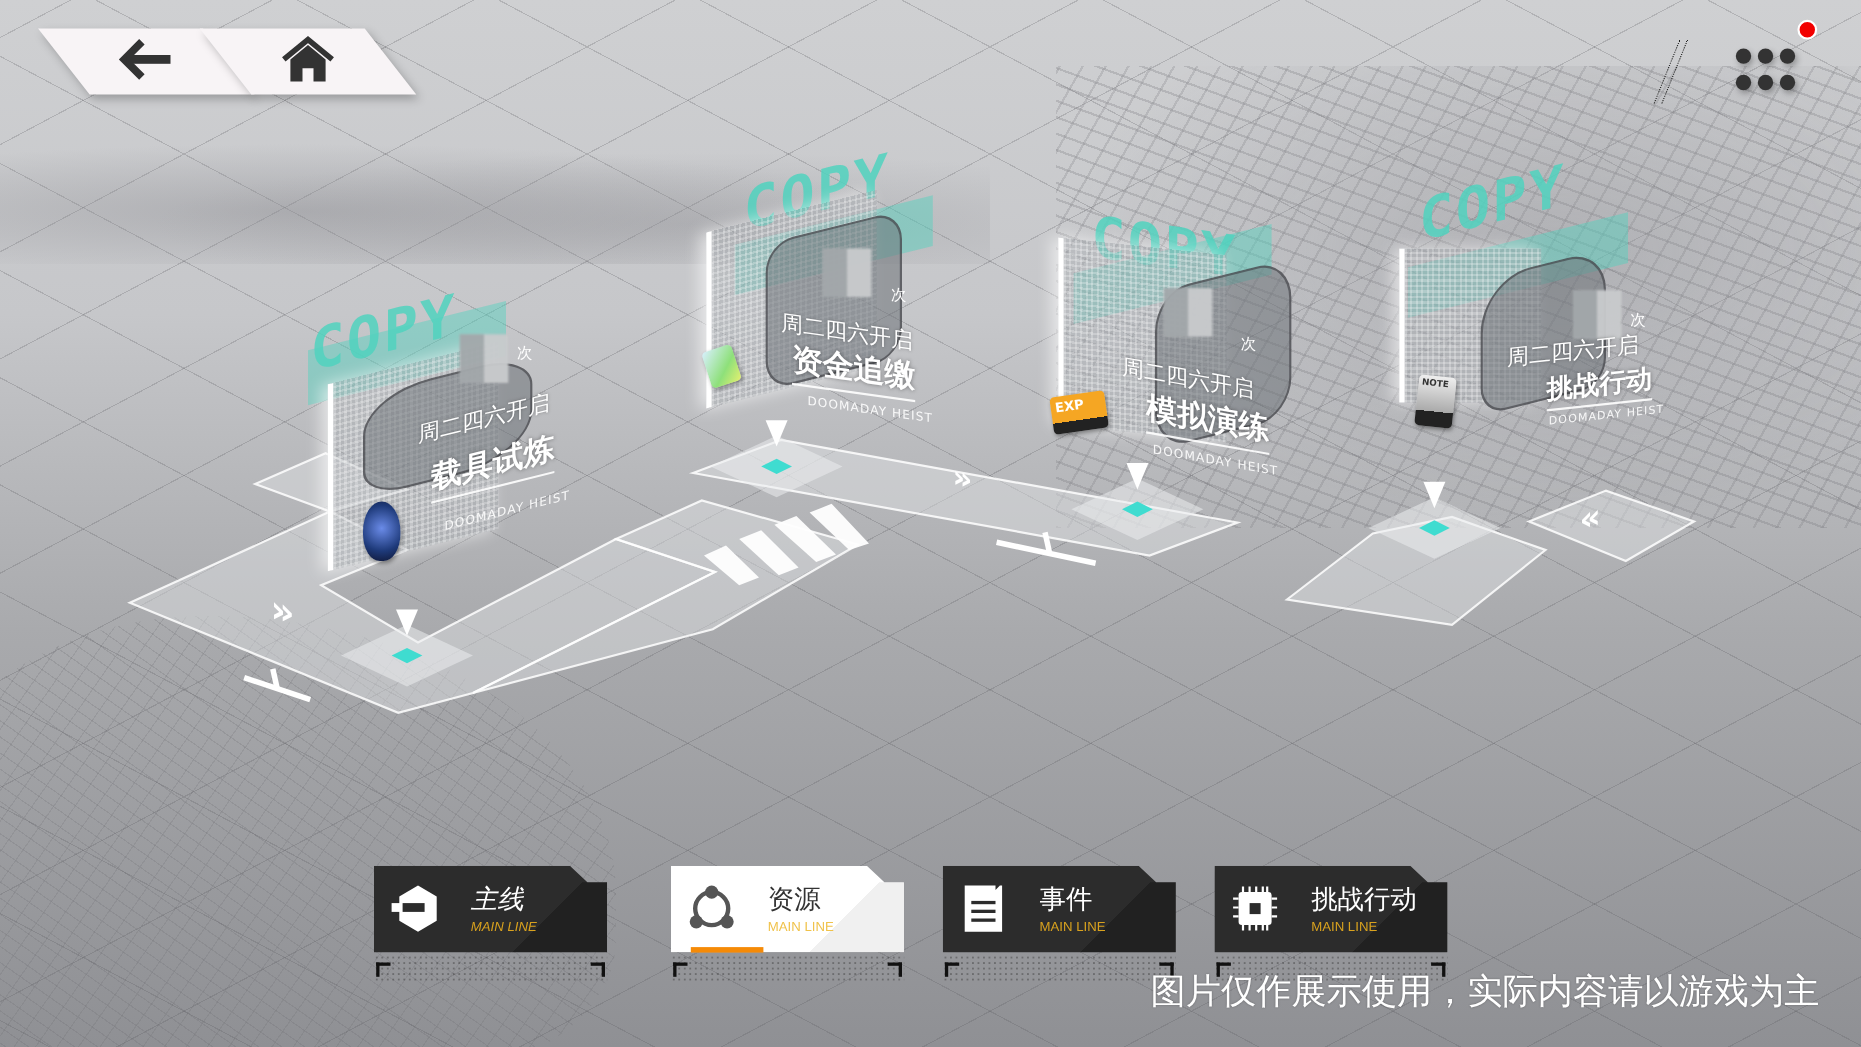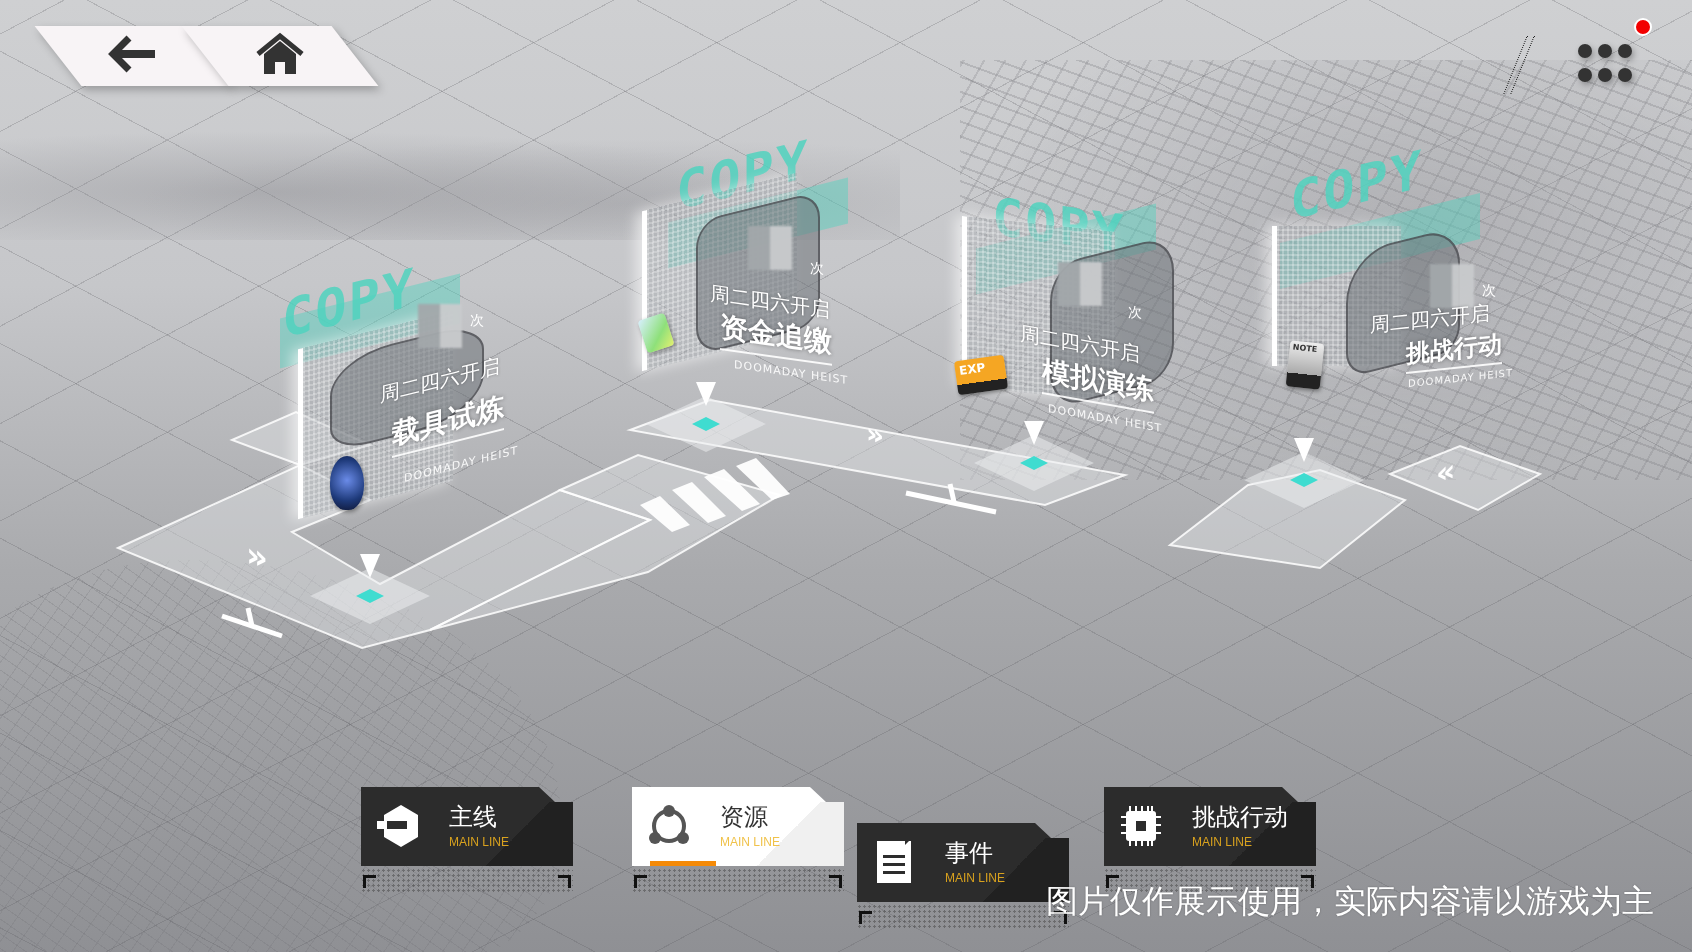--- a/index.html
+++ b/index.html
@@ -237,59 +237,59 @@
 <div class="menu-dots">
   <span></span>
     <span></span>
     <span></span>
   <span></span>
     <span></span>
     <span></span>
 </div>
 <div class="notif-dot"></div>
 
-<div class="tab" style="left:361px;">
+<div class="tab" style="left:340px;font-style:italic;">
   <div class="body">
       <div class="tri"></div>
     </div>
   <div class="icon">
     <svg width="46" height="46" viewBox="0 0 46 46">
         <polygon points="26,2 43,12 43,34 26,44 9,34 9,12" fill="#fff"></polygon>
         <rect x="2" y="18" width="10" height="8" fill="#fff"></rect>
         <rect x="12" y="18" width="20" height="8" fill="#2c2c2c"></rect>
       </svg>
   </div>
   <div class="lbl">主线</div>
   <div class="sub">MAIN LINE</div>
   <div class="dots"></div>
   <div class="cor l"></div>
     <div class="cor r"></div>
 </div>
 
-<div class="tab active" style="left:632px;">
+<div class="tab active" style="left:610px;">
   <div class="body">
       <div class="tri"></div>
     </div>
   <div class="icon">
     <svg width="46" height="46" viewBox="0 0 46 46">
         <circle cx="23" cy="23" r="15" stroke="#555" stroke-width="4" fill="none"></circle>
         <circle cx="23" cy="8" r="6" fill="#555"></circle>
         <circle cx="9" cy="35" r="6" fill="#555"></circle>
         <circle cx="37" cy="35" r="6" fill="#555"></circle>
       </svg>
   </div>
   <div class="lbl">资源</div>
   <div class="sub">MAIN LINE</div>
   <div class="underline"></div>
   <div class="dots"></div>
   <div class="cor l"></div>
     <div class="cor r"></div>
 </div>
 
-<div class="tab" style="left:857px;margin-top:36px;">
+<div class="tab" style="left:857px;">
   <div class="body">
       <div class="tri"></div>
     </div>
   <div class="icon">
     <svg width="46" height="46" viewBox="0 0 46 46">
         <path d="M6 2 L34 2 L34 6 L38 2 L40 2 L40 44 L6 44 Z" fill="#fff"></path>
         <rect x="12" y="16" width="22" height="3" fill="#2c2c2c"></rect>
         <rect x="12" y="24" width="22" height="3" fill="#2c2c2c"></rect>
         <rect x="12" y="32" width="22" height="3" fill="#2c2c2c"></rect>
       </svg>

